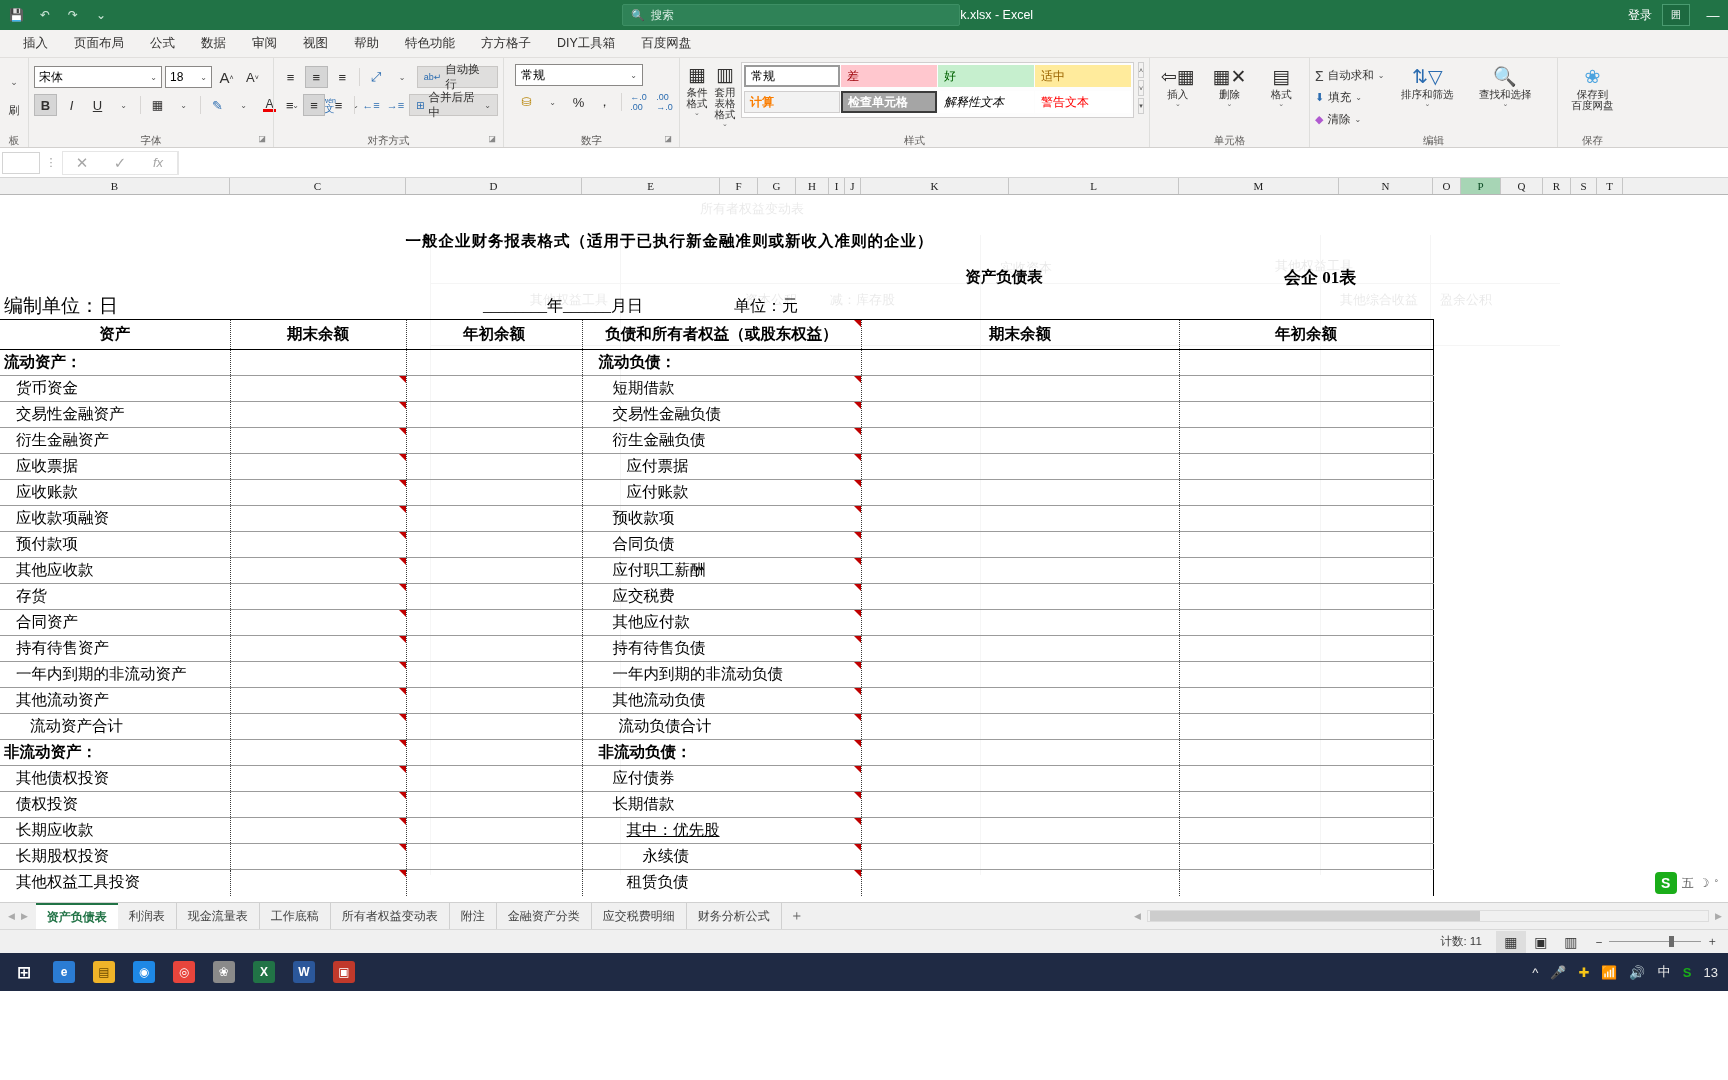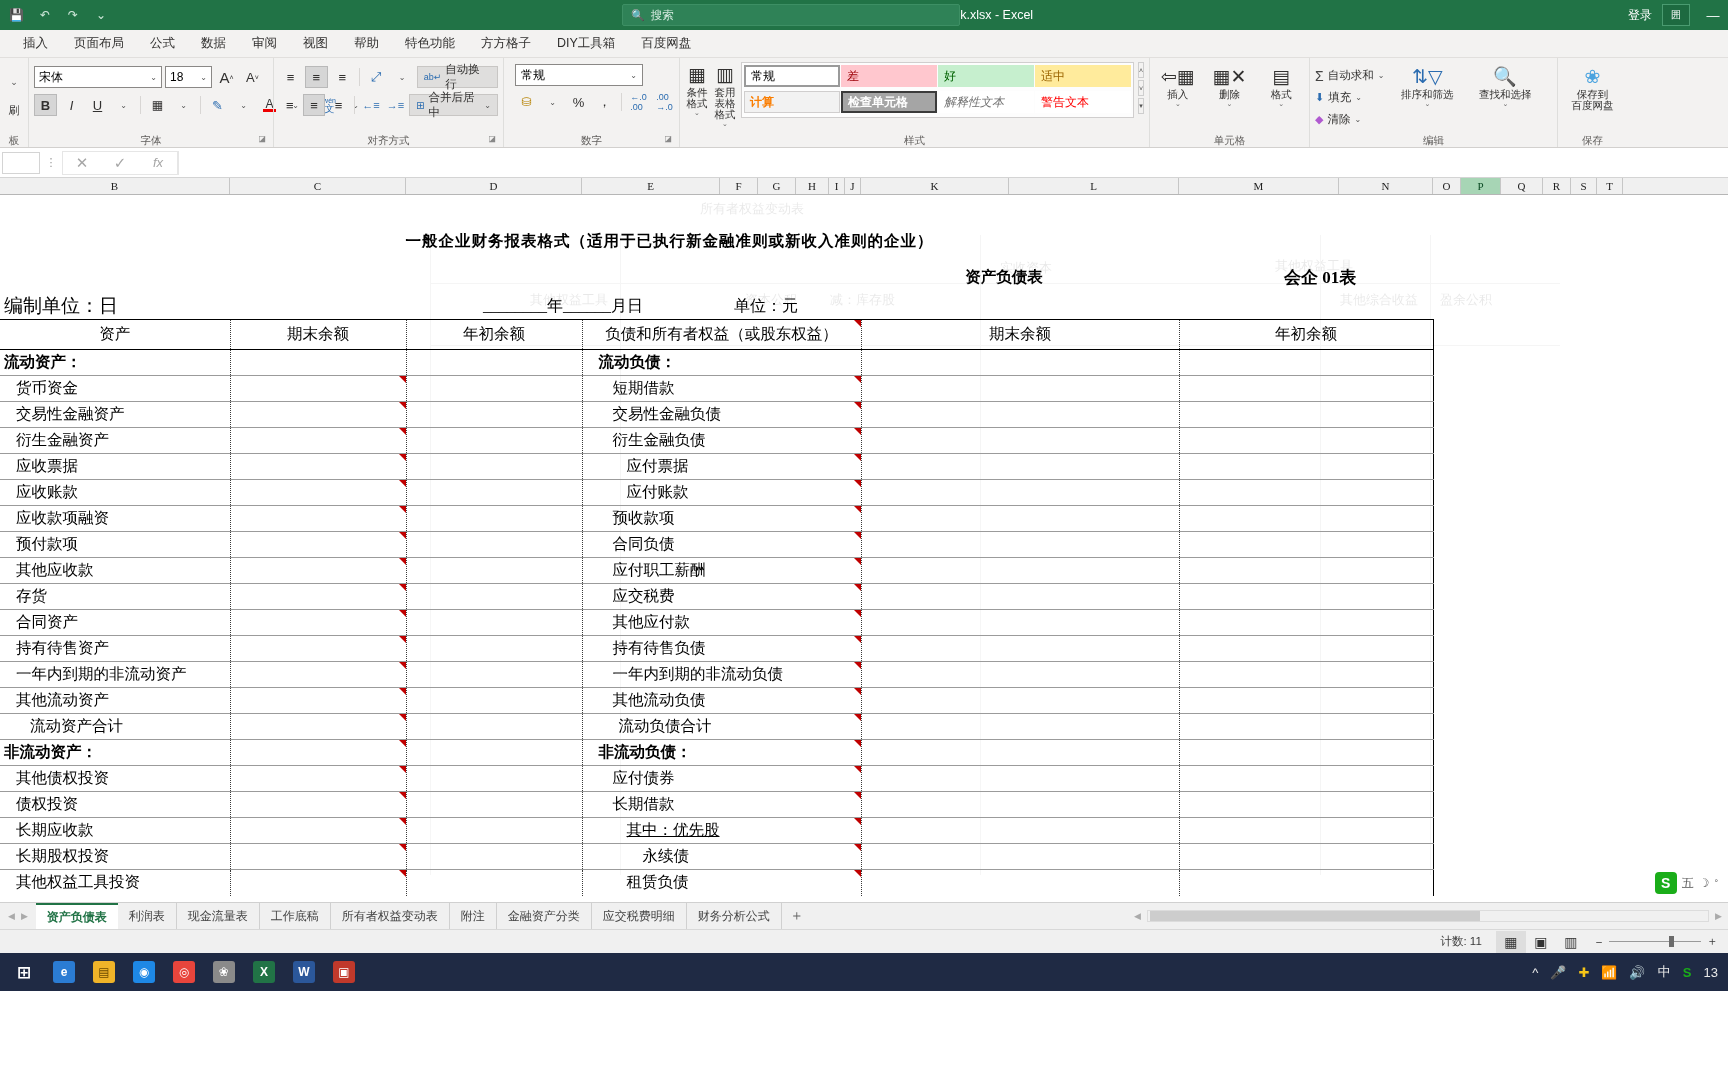--- a/index.html
+++ b/index.html
@@ -164,21 +164,21 @@
   .ctr { text-align: center; }
   .bold { font-weight: bold; margin-left: 20px; }
   .ind1 { padding-left: 16px !important; }
   .ind2 { padding-left: 30px !important; }
   .cmt::after {
     content: ""; position: absolute; top: 0; right: 0;
     border-top: 7px solid #c00000; border-left: 7px solid transparent;
   }
   .bigtitle { font-size: 21px; font-weight: bold; letter-spacing: 1px; }
   .subtitle { font-size: 18px; font-weight: bold; }
-  .hdrcell { font-size: 17px; font-weight: normal; }
+  .hdrcell { font-size: 17px; font-weight: bold; }
 
   
   .wpsbadge {
     position: absolute; right: 10px; bottom: 8px; display: flex;
     align-items: center; gap: 5px; font-size: 12px; color: #555;
   }
   .wpsbadge .sq { width: 22px; height: 22px; background: #1aad19; border-radius: 4px;
                   color: #fff; font-weight: bold; font-size: 14px; display:flex;
                   align-items:center; justify-content:center; }
 
@@ -394,21 +394,21 @@
 表格格式</span>
         <span class="cv">⌄</span>
       </div>
       <div class="stylegrid">
         <div class="stylecell" style="border:2px solid #9a9a9a;">常规</div>
         <div class="stylecell" style="background:#ffc7ce;color:#9c0006;border-color:#ffc7ce;">差</div>
         <div class="stylecell" style="background:#c6efce;color:#006100;border-color:#c6efce;">好</div>
         <div class="stylecell" style="background:#ffeb9c;color:#9c6500;border-color:#ffeb9c;">适中</div>
         <div class="stylecell" style="background:#f2f2f2;color:#fa7d00;font-weight:bold;">计算</div>
         <div class="stylecell" style="background:#a5a5a5;color:#fff;font-weight:bold;border:2px solid #3b3b3b;">检查单元格</div>
-        <div class="stylecell" style="color:#737373;font-style:italic;border-color:#fff;">解释性文本</div>
+        <div class="stylecell" style="color:#000000;font-style:italic;border-color:#fff;">解释性文本</div>
         <div class="stylecell" style="color:#ff0000;border-color:#fff;">警告文本</div>
       </div>
       <div class="spin">
         <div>˄</div>
         <div>˅</div>
         <div>▾</div>
       </div>
     </div>
     <div class="rgroup-label">样式</div>
   </div>

